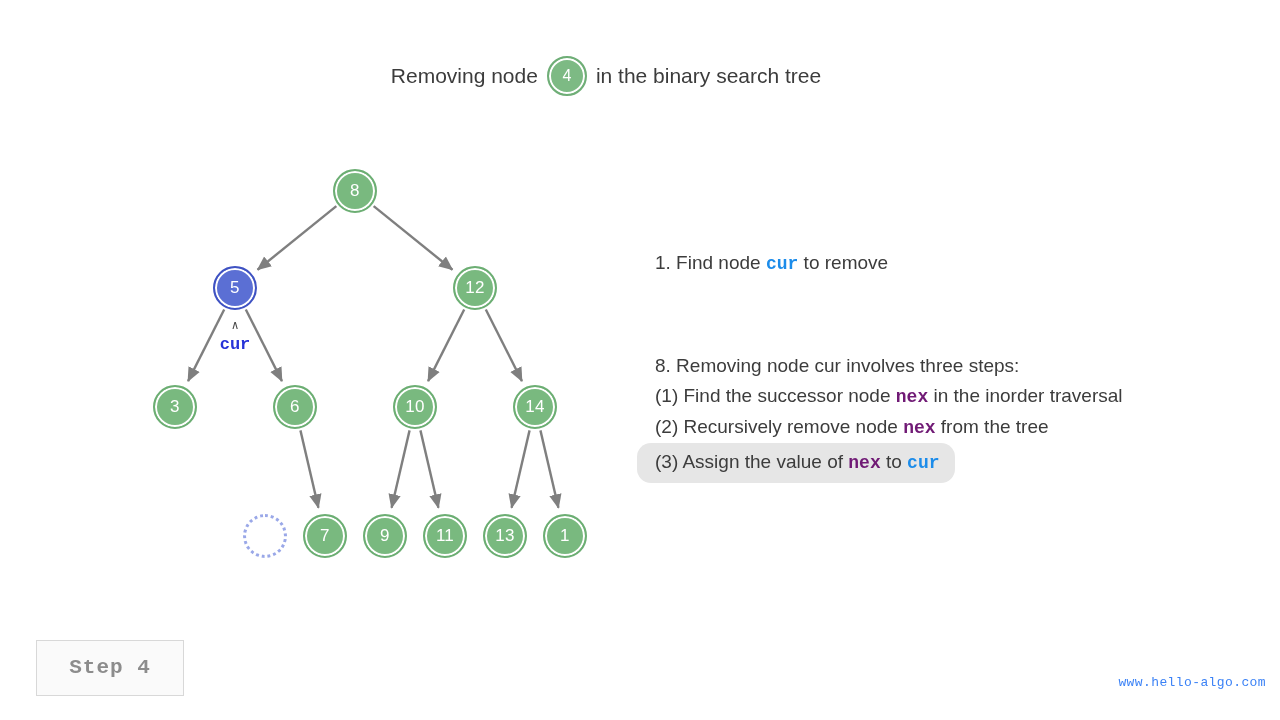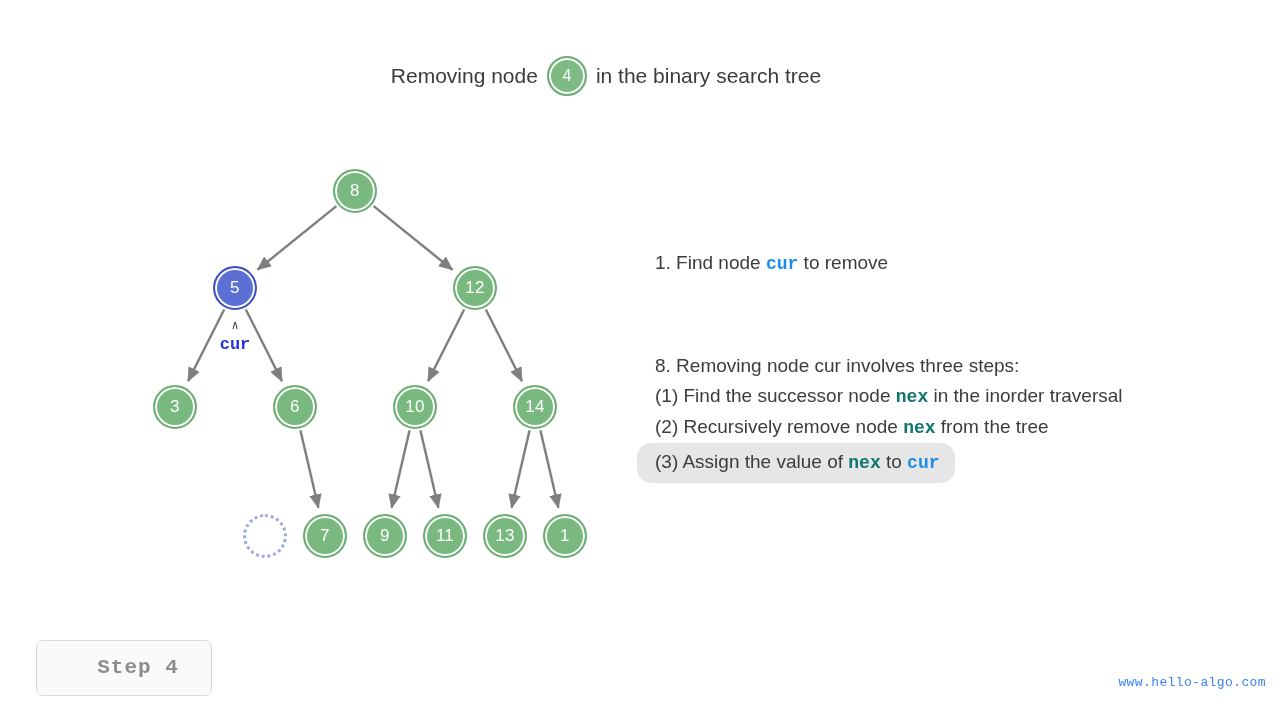--- a/index.html
+++ b/index.html
@@ -130,40 +130,39 @@
     border-radius: 14px;
     display: inline-block;
     padding: 5px 15px 6px 18px;
   }
   .var {
     font-family: "Liberation Mono", "DejaVu Sans Mono", monospace;
     font-weight: bold;
     font-size: 18px;
   }
   .var.cur { color: #1c8cea; }
-  .var.nex { color: #0f766e; }
+  .var.nex { color: #701a75; }
 
   
   #step-badge {
     position: absolute;
     left: 36px;
     top: 640px;
     width: 146px;
     height: 54px;
     border: 1px solid #d8d8d8;
-    border-radius: 7px;
+    border-radius: 0;
     background: #fafafa;
     color: #8c8c8c;
     font-family: "Liberation Mono", "DejaVu Sans Mono", monospace;
     font-weight: bold;
     font-size: 21px;
     line-height: 54px;
     text-align: center;
     letter-spacing: 1px;
-    padding-left: 28px;
   }
 
   
   #watermark {
     position: absolute;
     right: 14px;
     top: 675px;
     color: #3b82f6;
     font-family: "Liberation Mono", "DejaVu Sans Mono", monospace;
     font-size: 13px;

